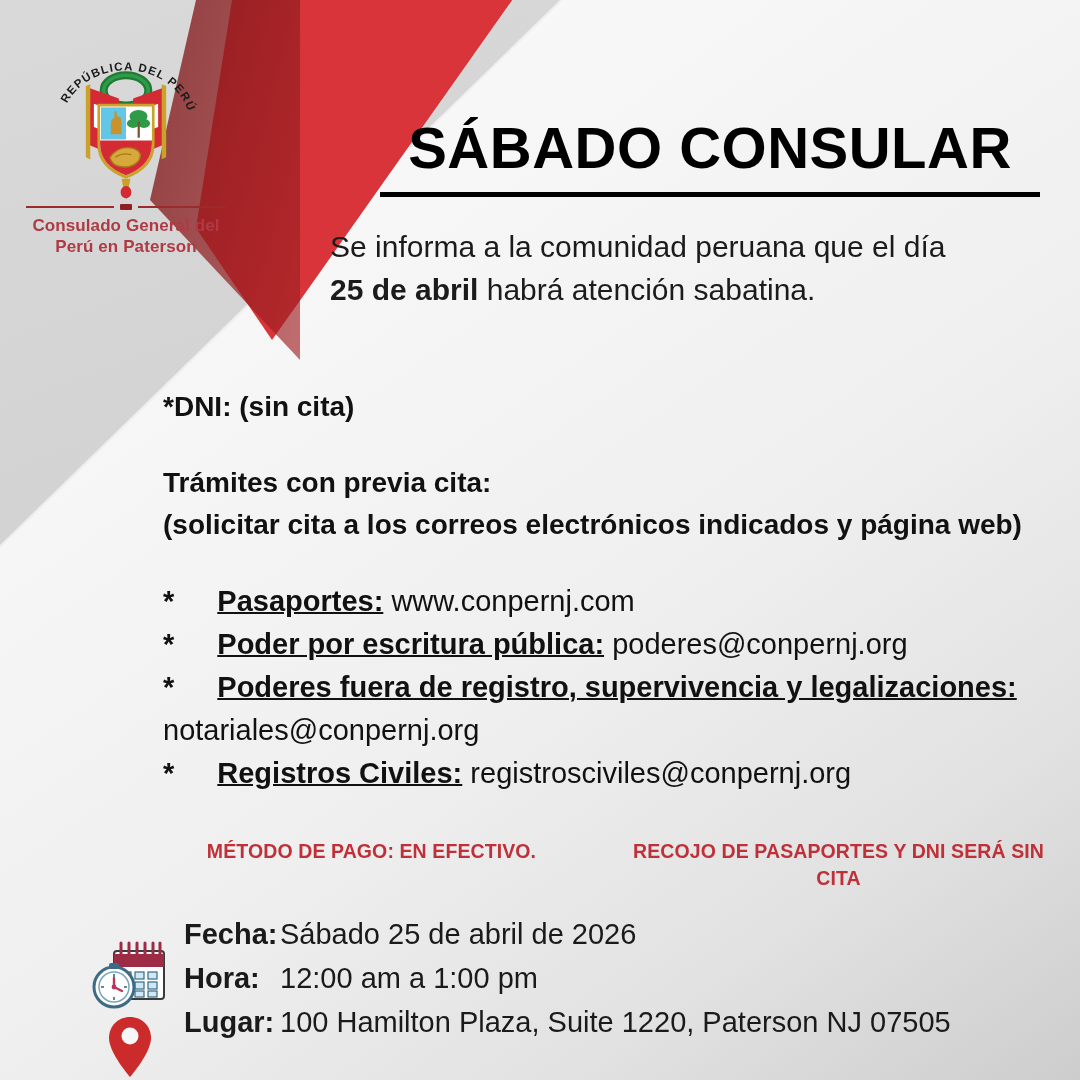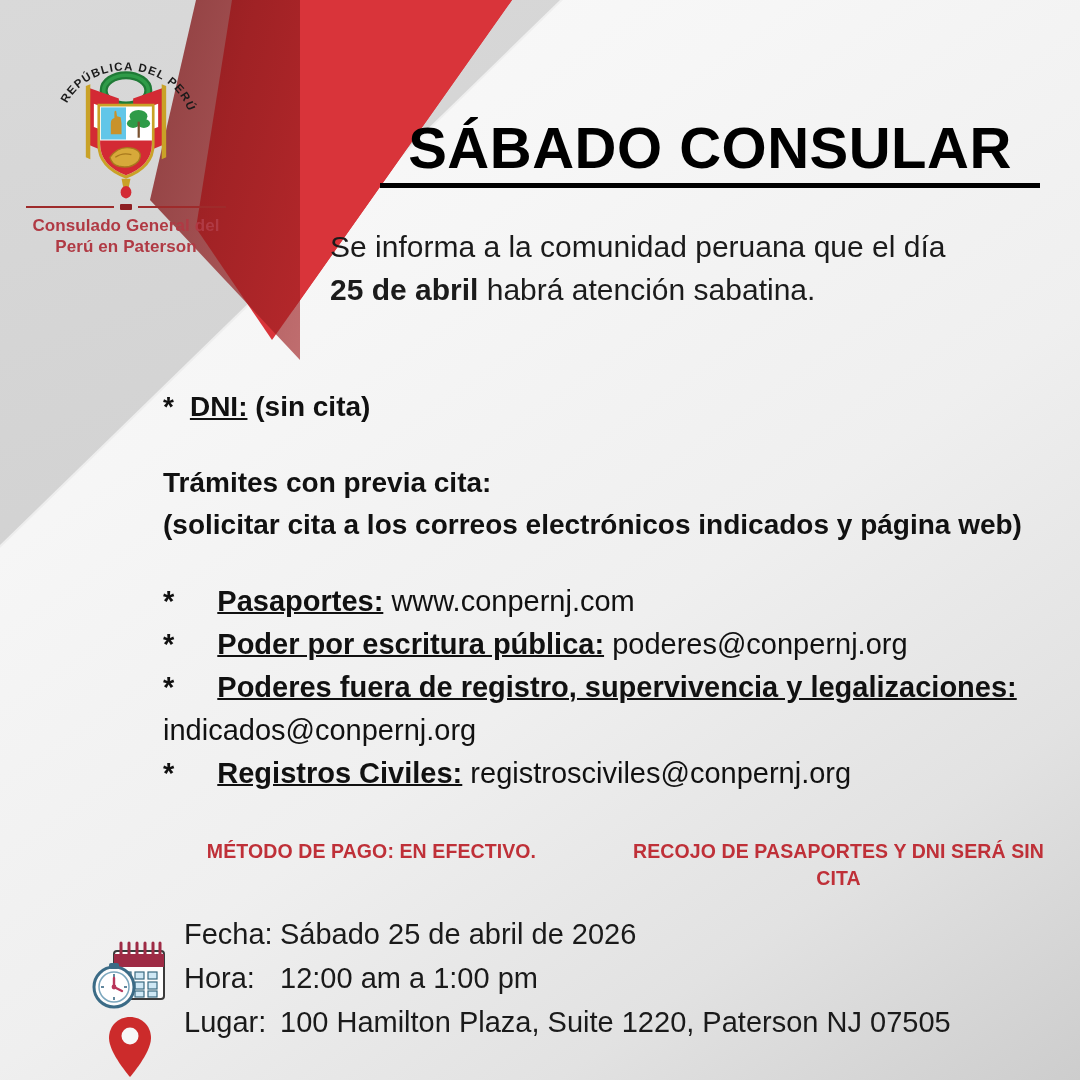--- a/index.html
+++ b/index.html
@@ -98,21 +98,21 @@
     left: 380px;
     top: 118px;
     width: 660px;
     text-align: center;
     font-size: 58px;
     font-weight: 900;
     letter-spacing: .5px;
     color: #000;
     font-family: "Liberation Sans", sans-serif;
     border-bottom: 5px solid #000;
-    padding-bottom: 4px;
+    padding-bottom: 13px;
     line-height: 1.05;
   }
   .subtitle {
     position: absolute;
     left: 330px;
     top: 226px;
     width: 730px;
     font-size: 30px;
     color: #1b1b1b;
     line-height: 1.42;
@@ -123,21 +123,21 @@
   .body-block {
     position: absolute;
     left: 163px;
     top: 386px;
     width: 890px;
     color: #111;
   }
   .line { font-size: 27px; line-height: 1.5; }
   .line.bold { font-weight: 700; }
   .line.big { font-size: 28px; }
-  .u { text-decoration: underline; text-underline-offset: 2px; margin-left: 16px; }
+  .u { text-underline-offset: 2px; }
   .gap-md { height: 34px; }
   .svc { font-size: 29px; line-height: 1.48; font-weight: 400; }
   .svc .lbl { font-weight: 700; text-decoration: underline; text-underline-offset: 1px; margin-left: 43px; }
   .svc .star { font-weight: 700; }
 
   
   .notes {
     position: absolute;
     left: 150px;
     top: 838px;
@@ -163,21 +163,21 @@
     width: 960px;
   }
   .det-row { display: flex; align-items: baseline; }
   .det-icons { width: 96px; flex: none; position: relative; height: 1px; }
   .det-text {
     font-size: 29px;
     color: #1a1a1a;
     line-height: 1.52;
     display: flex;
   }
-  .det-label { width: 96px; flex: none; }
+  .det-label { width: 96px; flex: none; font-weight: bold; }
   .det-value { flex: 1; }
 
   .icon-cal { position: absolute; left: 4px; top: -4px; width: 78px; height: 74px; }
   .icon-pin { position: absolute; left: 18px; top: 72px; width: 48px; height: 64px; }
 </style>
 </head>
 <body>
 
 <div id="poster">
 
@@ -274,21 +274,21 @@
     </div>
 
     <div class="svc">
       <span class="star">*</span><span class="lbl">Poder por escritura pública:</span>
       <span>poderes@conpernj.org</span>
     </div>
 
     <div class="svc">
       <span class="star">*</span><span class="lbl">Poderes fuera de registro, supervivencia y legalizaciones:</span>
       <br>
-      <span>indicados@conpernj.org</span>
+      <span>notariales@conpernj.org</span>
     </div>
 
     <div class="svc">
       <span class="star">*</span><span class="lbl">Registros Civiles:</span>
       <span>registrosciviles@conpernj.org</span>
     </div>
   </div>
 
   <div class="notes">
     <div class="note">

